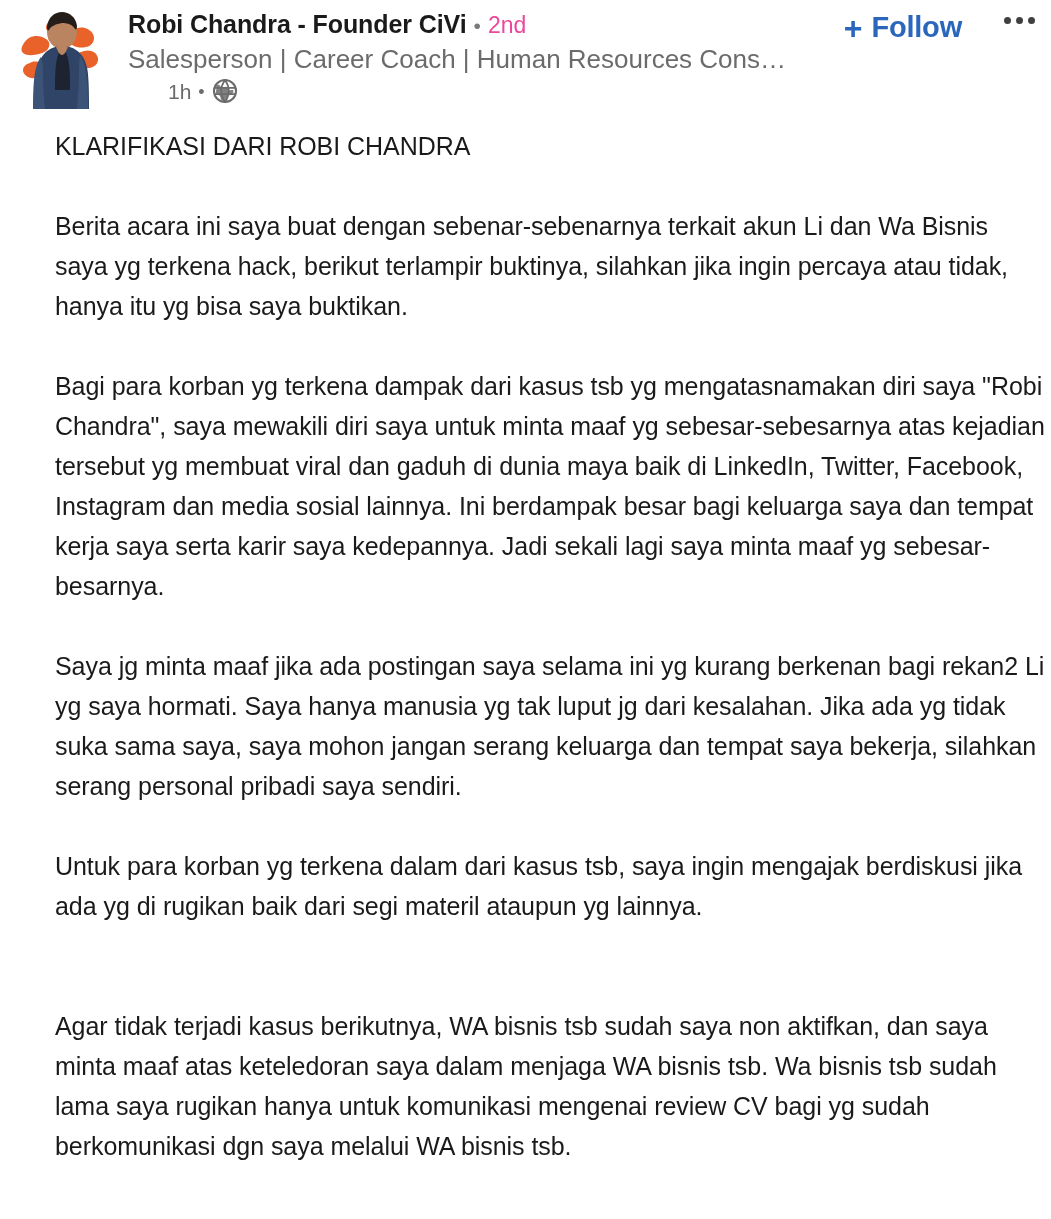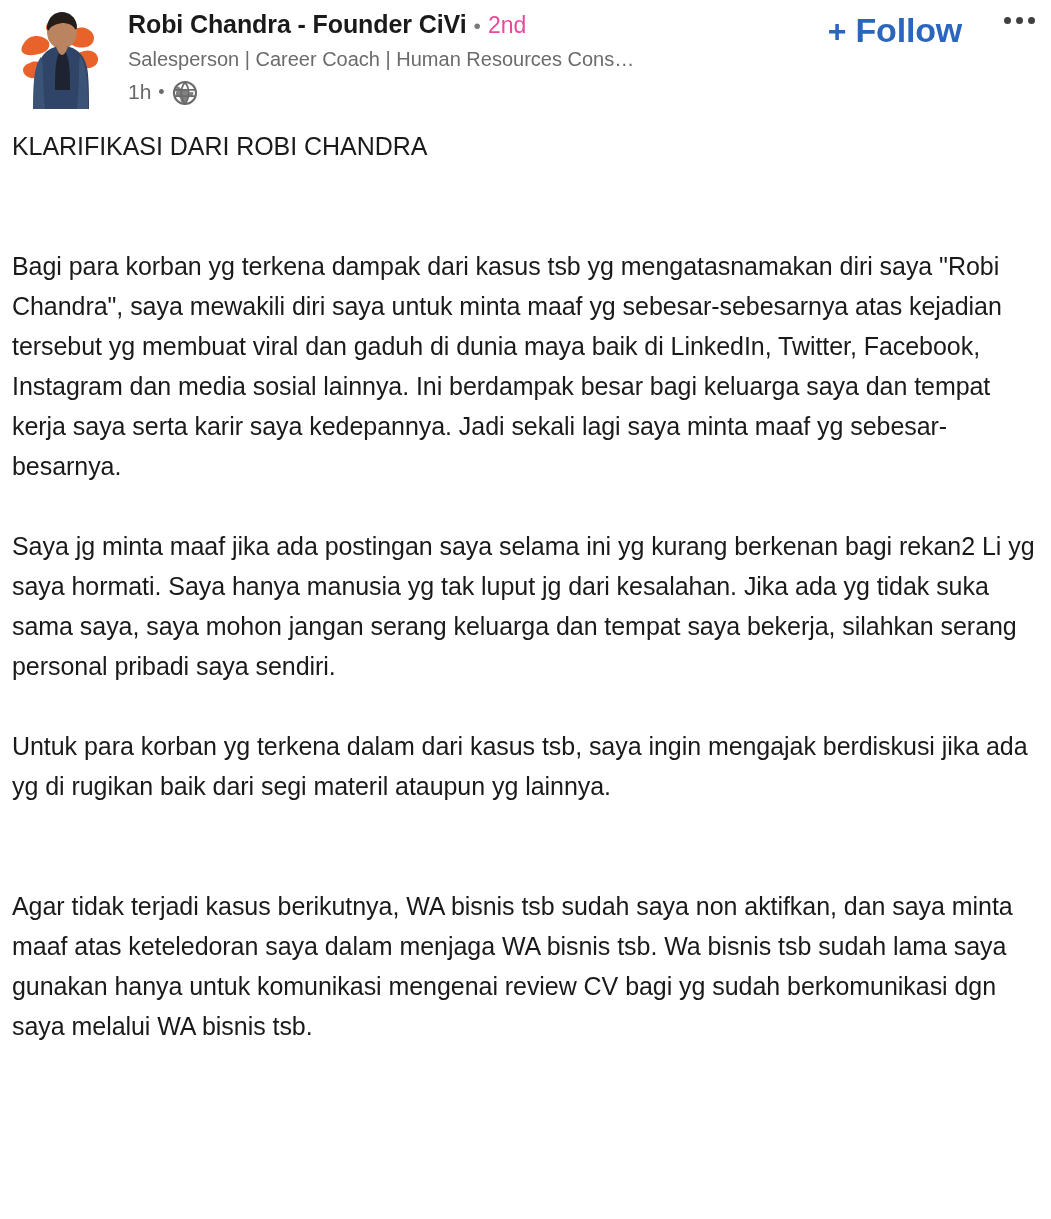--- a/index.html
+++ b/index.html
@@ -68,34 +68,35 @@
     font-size: 21px;
     margin: 0 7px;
   }
   .degree {
     color: #ec4899;
     font-size: 23px;
     font-weight: 400;
   }
 
   .headline {
-    font-size: 20px;
+    font-size: 26px;
     color: #6b6b6b;
     line-height: 30px;
     margin-top: 3px;
     white-space: nowrap;
     overflow: hidden;
     text-overflow: ellipsis;
   }
 
   .meta-row {
     display: flex;
-    align-items: flex-end;
+    align-items: flex-start;
     margin-top: 4px;
     line-height: 28px;
+    margin-left: 40px;
   }
   .timestamp {
     font-size: 21px;
     color: #6b6b6b;
   }
   .meta-dot {
     color: #6b6b6b;
     font-size: 18px;
     margin: 0 7px;
   }
@@ -122,21 +123,21 @@
     font-family: inherit;
   }
   .plus-icon {
     font-size: 32px;
     font-weight: 600;
     line-height: 1;
     margin-right: 9px;
     color: #2a66bc;
   }
   .follow-label {
-    font-size: 34px;
+    font-size: 29px;
     font-weight: 700;
     color: #2a66bc;
     letter-spacing: -0.2px;
   }
   .overflow-button {
     background: none;
     border: none;
     cursor: pointer;
     padding: 6px 4px;
     display: inline-flex;
@@ -149,20 +150,21 @@
     width: 7px;
     height: 7px;
     border-radius: 50%;
     background: #404040;
   }
 
   
   .post-body {
     padding: 14px 6px 0 12px;
     box-sizing: border-box;
+    margin-left: 43px;
   }
   .post-body p {
     margin: 0;
     font-size: 25px;
     line-height: 40px;
     color: #1a1a1a;
     letter-spacing: -0.05px;
     white-space: pre-wrap;
   }
   .para-gap { height: 40px; }
@@ -229,24 +231,25 @@
         <i></i>
         <i></i>
         <i></i>
       </button>
     </div>
   </div>
 
   <div class="post-body">
     <p>KLARIFIKASI DARI ROBI CHANDRA</p>
     <div class="para-gap"></div>
+    <p>Berita acara ini saya buat dengan sebenar-sebenarnya terkait akun Li dan Wa Bisnis saya yg terkena hack, berikut terlampir buktinya, silahkan jika ingin percaya atau tidak, hanya itu yg bisa saya buktikan.</p>
     <div class="para-gap"></div>
     <p>Bagi para korban yg terkena dampak dari kasus tsb yg mengatasnamakan diri saya "Robi Chandra", saya mewakili diri saya untuk minta maaf yg sebesar-sebesarnya atas kejadian tersebut yg membuat viral dan gaduh di dunia maya baik di LinkedIn, Twitter, Facebook, Instagram dan media sosial lainnya. Ini berdampak besar bagi keluarga saya dan tempat kerja saya serta karir saya kedepannya. Jadi sekali lagi saya minta maaf yg sebesar-besarnya.</p>
     <div class="para-gap"></div>
     <p>Saya jg minta maaf jika ada postingan saya selama ini yg kurang berkenan bagi rekan2 Li yg saya hormati. Saya hanya manusia yg tak luput jg dari kesalahan. Jika ada yg tidak suka sama saya, saya mohon jangan serang keluarga dan tempat saya bekerja, silahkan serang personal pribadi saya sendiri.</p>
     <div class="para-gap"></div>
     <p>Untuk para korban yg terkena dalam dari kasus tsb, saya ingin mengajak berdiskusi jika ada yg di rugikan baik dari segi materil ataupun yg lainnya.</p>
     <div class="para-gap"></div>
     <div class="para-gap"></div>
-    <p>Agar tidak terjadi kasus berikutnya, WA bisnis tsb sudah saya non aktifkan, dan saya minta maaf atas keteledoran saya dalam menjaga WA bisnis tsb. Wa bisnis tsb sudah lama saya gunakan hanya untuk komunikasi mengenai review CV bagi yg sudah berkomunikasi dgn saya melalui WA bisnis tsb.</p>
+    <p>Agar tidak terjadi kasus berikutnya, WA bisnis tsb sudah saya non aktifkan, dan saya minta maaf atas keteledoran saya dalam menjaga WA bisnis tsb. Wa bisnis tsb sudah lama saya rugikan hanya untuk komunikasi mengenai review CV bagi yg sudah berkomunikasi dgn saya melalui WA bisnis tsb.</p>
   </div>
 
 </div>
 
 </body></html>

